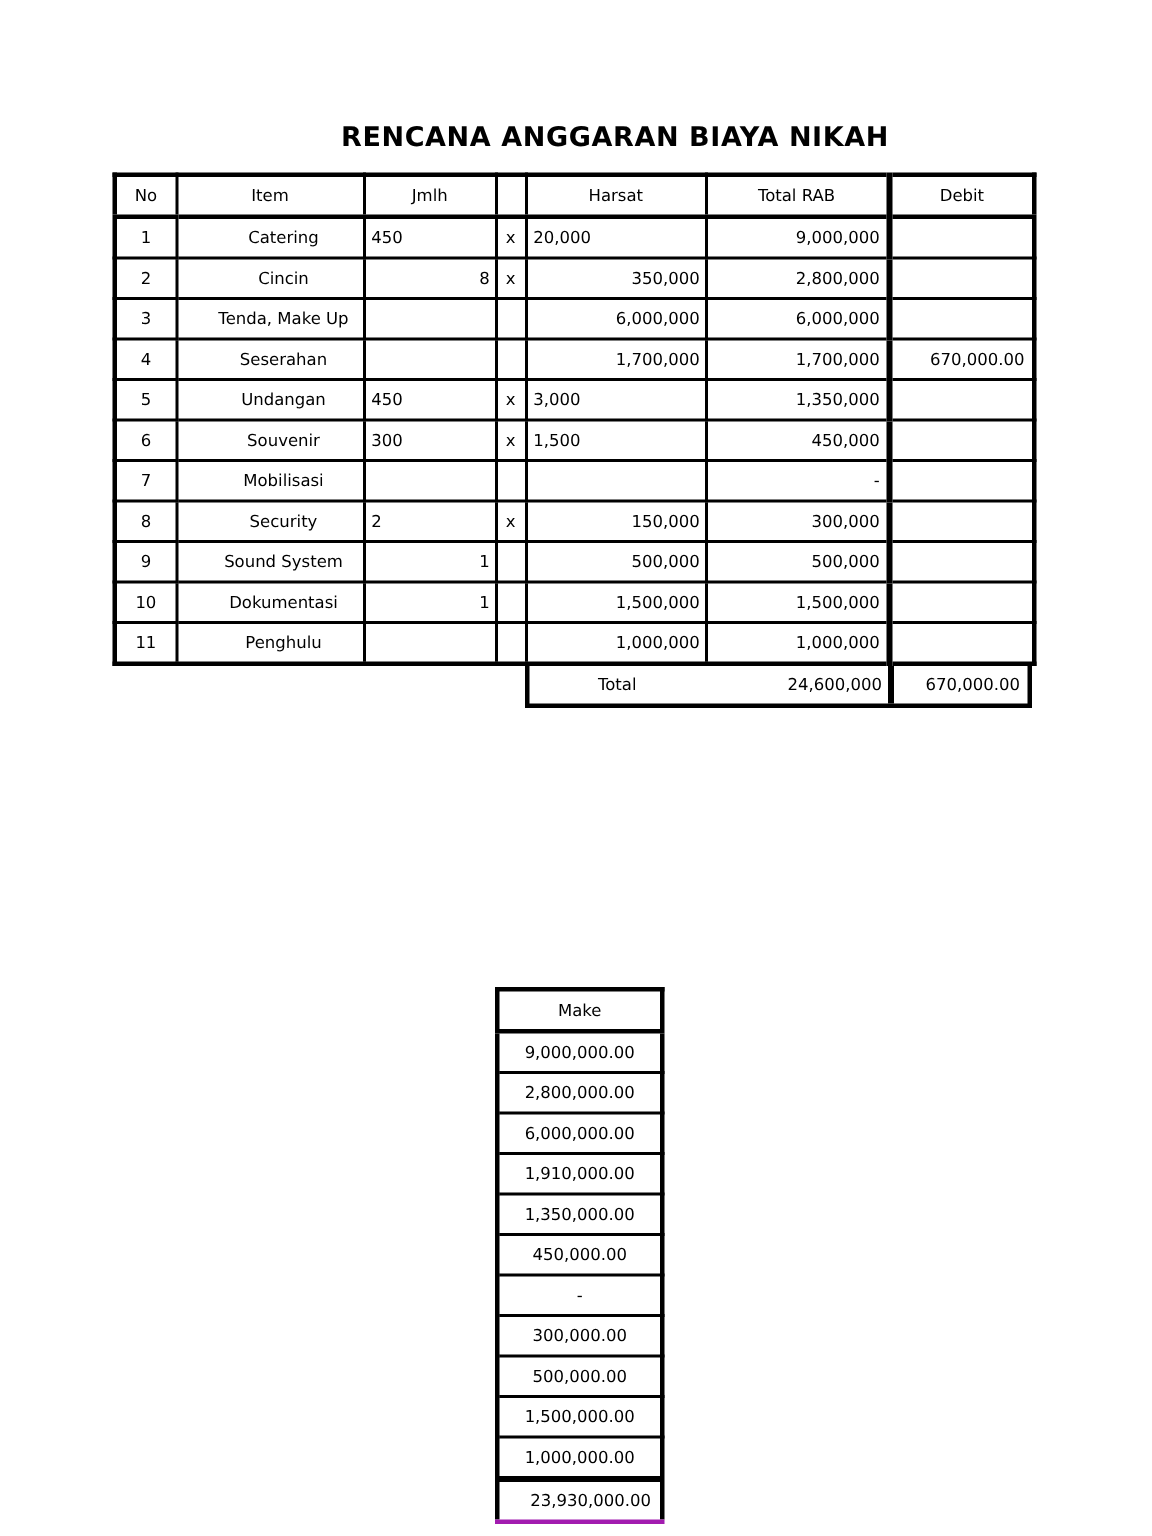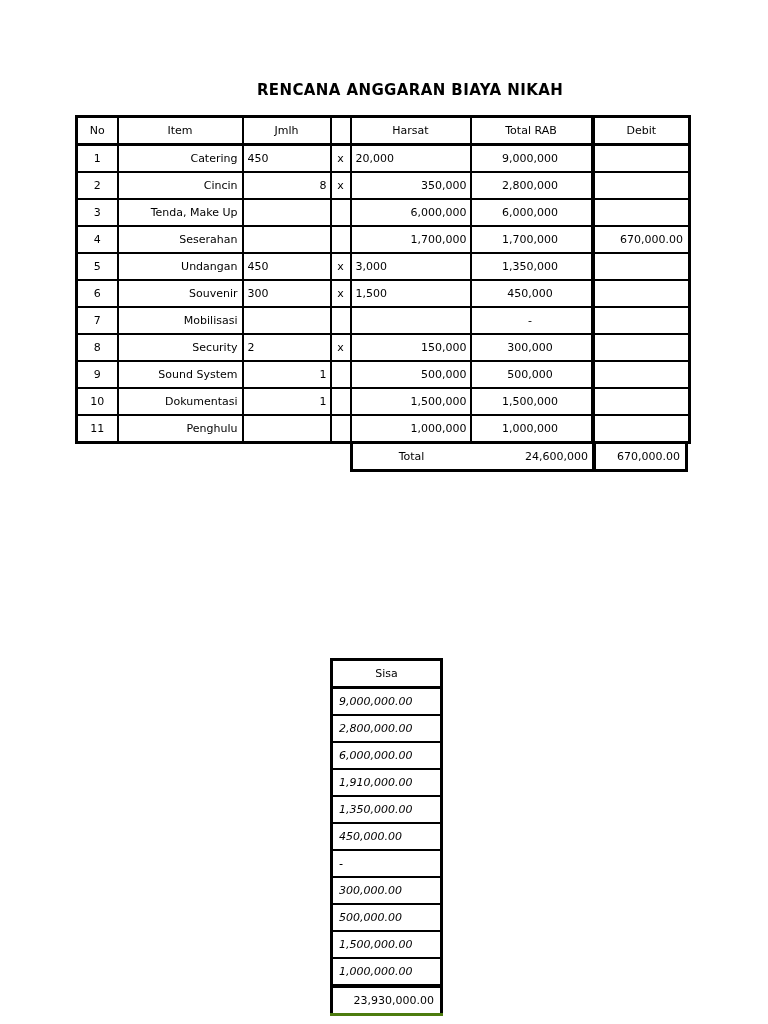--- a/index.html
+++ b/index.html
@@ -14,21 +14,21 @@
     width: 768px;
     height: 1024px;
     background: #ffffff;
     overflow: hidden;
   }
   .title {
     position: absolute;
     top: 81px;
     left: 410px;
     transform: translateX(-50%);
-    font-size: 15px;
+    font-size: 18px;
     font-weight: bold;
     letter-spacing: 0.4px;
     white-space: nowrap;
   }
   .main-wrap {
     position: absolute;
     left: 75px;
     top: 115px;
     width: 693px;
   }
@@ -45,23 +45,23 @@
     font-weight: normal;
     padding: 0 4px;
     overflow: hidden;
     white-space: nowrap;
   }
   .main-table thead th {
     border-bottom: 3px solid #000;
     text-align: center;
   }
   .main-table td.c-no { text-align: center; padding: 0 2px; }
-  .main-table td.c-item { text-align: right; padding-left: 22px; }
+  .main-table td.c-item { text-align: center; padding-left: 22px; }
   .main-table td.c-x { text-align: center; padding: 0 1px; }
-  .main-table td.c-rab { text-align: center; padding-left: 2px; }
+  .main-table td.c-rab { text-align: right; padding-left: 2px; }
   .main-table th.c-debit, .main-table td.c-debit {
     border-left: 4px solid #000;
   }
   .main-table td.c-debit { text-align: right; padding-right: 5px; }
   .al { text-align: left; margin-top: 38px; }
   .ar { text-align: right; padding-right: 3px !important; }
   .grand-total {
     margin-left: 275px;
     width: 338px;
     height: 28px;
@@ -100,25 +100,25 @@
     height: 25px;
     font-size: 11px;
     font-weight: normal;
     padding: 0 6px;
     white-space: nowrap;
   }
   .sisa-table thead th {
     border-bottom: 3px solid #000;
     text-align: center;
   }
-  .sisa-table tbody td { text-align: left; font-style: italic; }
+  .sisa-table tbody td { text-align: center; }
   .sisa-table tfoot td {
     text-align: right;
     border-top: 4px solid #000;
-    border-bottom: 3px solid #4d7c0f;
+    border-bottom: 3px solid #a21caf;
   }
 </style>
 </head>
 <body>
 
 <div class="page">
 
   <div class="title">RENCANA ANGGARAN BIAYA NIKAH</div>
 
   <div class="main-wrap">
@@ -261,21 +261,21 @@
         <span class="gt-label">Total</span>
         <span class="gt-value">24,600,000</span>
       </div>
       <div class="gt-debit">670,000.00</div>
     </div>
   </div>
 
   <table class="sisa-table">
     <thead>
       <tr>
-        <th>Sisa</th>
+        <th>Make</th>
       </tr>
     </thead>
     <tbody id="sisa-tbody">
   <tr>
     <td>9,000,000.00</td>
   </tr>
 
   <tr>
     <td>2,800,000.00</td>
   </tr>

